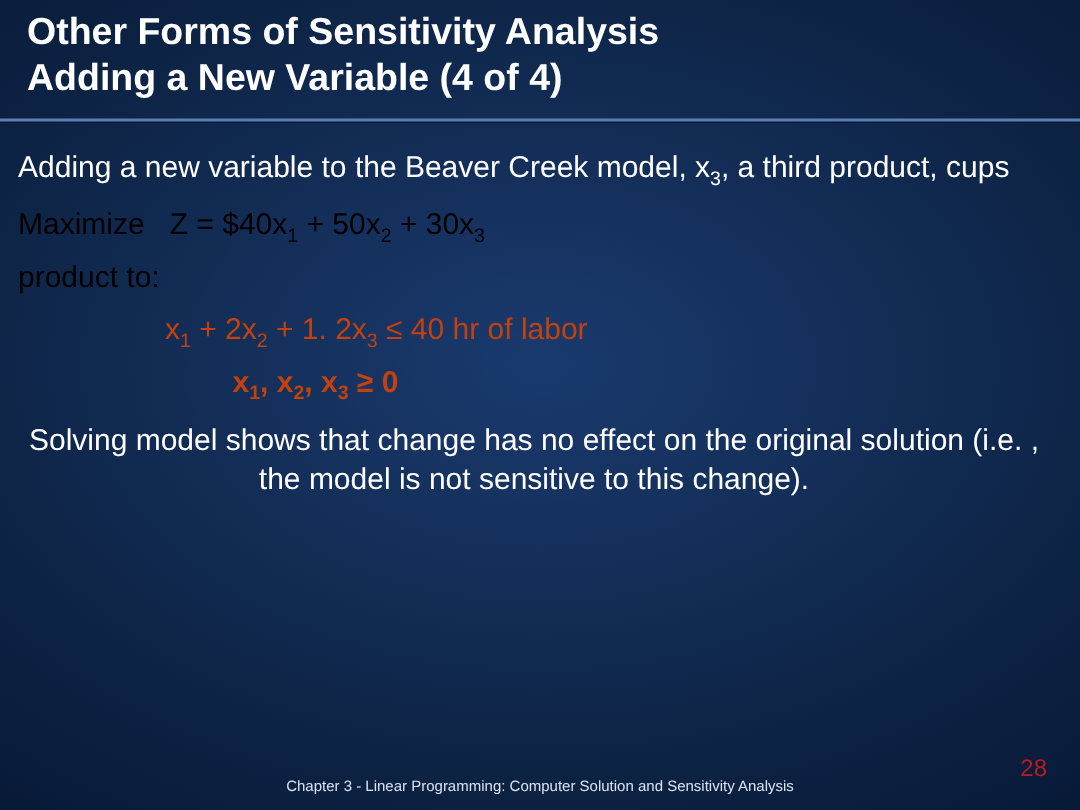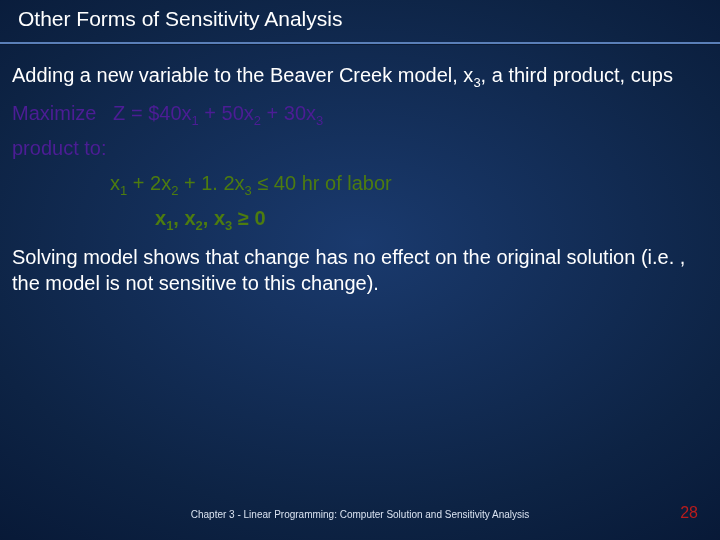--- a/index.html
+++ b/index.html
@@ -9,84 +9,86 @@
     background: radial-gradient(ellipse 900px 600px at 50% 45%, #1a3a6e 0%, #0d2344 45%, #061633 70%, #020817 100%);
     font-family: Arial, Helvetica, sans-serif;
     color: #fff;
     position: relative;
     overflow: hidden;
   }
   .header {
     padding: 6px 18px 8px 18px;
   }
   .title1, .title2 {
-    font-size: 21px;
-    font-weight: normal;
+    font-size: 25px;
+    font-weight: bold;
     color: #ffffff;
     line-height: 1.25;
   }
   .rule {
     height: 2px;
     background: #5a7fb8;
     margin: 2px 0 0 0;
     box-shadow: 0 1px 0 #0a1a33;
   }
   .content {
     padding: 18px 20px 0 12px;
   }
   .para {
     font-size: 20px;
     color: #ffffff;
     line-height: 1.3;
     margin-bottom: 14px;
   }
   .obj, .subj {
     font-size: 20px;
-    color: #4c1d95;
+    color: #000000;
     margin-bottom: 12px;
   }
   .constraints {
     margin: 0 0 14px 0;
   }
   .constraints div {
     font-size: 20px;
-    color: #4d7c0f;
+    color: #c2410c;
     margin-bottom: 12px;
   }
   .c1 { padding-left: 98px; }
   .c2 { padding-left: 113px; }
   .c3 { padding-left: 143px; font-weight: bold; }
   .concl {
     font-size: 20px;
     color: #ffffff;
     line-height: 1.3;
+    text-align: center;
   }
   sub { font-size: 13px; vertical-align: sub; line-height: 0; }
   .footer {
     position: absolute;
-    bottom: 20px;
+    bottom: 10px;
     left: 0;
     width: 100%;
     text-align: center;
     font-size: 10px;
     color: #d9e2f0;
   }
   .pagenum {
     position: absolute;
     right: 22px;
     bottom: 18px;
     color: #b91c1c;
     font-size: 16px;
   }
 </style>
 </head>
 <body>
 
 <div class="header">
   <div class="title1">Other Forms of Sensitivity Analysis</div>
+  <div class="title2">Adding a New Variable (4 of 4)</div>
 </div>
 <div class="rule"></div>
 
 <div class="content">
   <div class="para">Adding a new variable to the Beaver Creek model, x<sub>3</sub>, a third product, cups</div>
   <div class="obj">Maximize &nbsp;&nbsp;Z = $40x<sub>1</sub> + 50x<sub>2</sub> + 30x<sub>3</sub></div>
   <div class="subj">product to:</div>
   <div class="constraints">
     <div class="c1">x<sub>1</sub> + 2x<sub>2</sub> + 1. 2x<sub>3</sub> ≤ 40 hr of labor</div>
     <div class="c3">x<sub>1</sub>, x<sub>2</sub>, x<sub>3</sub> ≥ 0</div>

